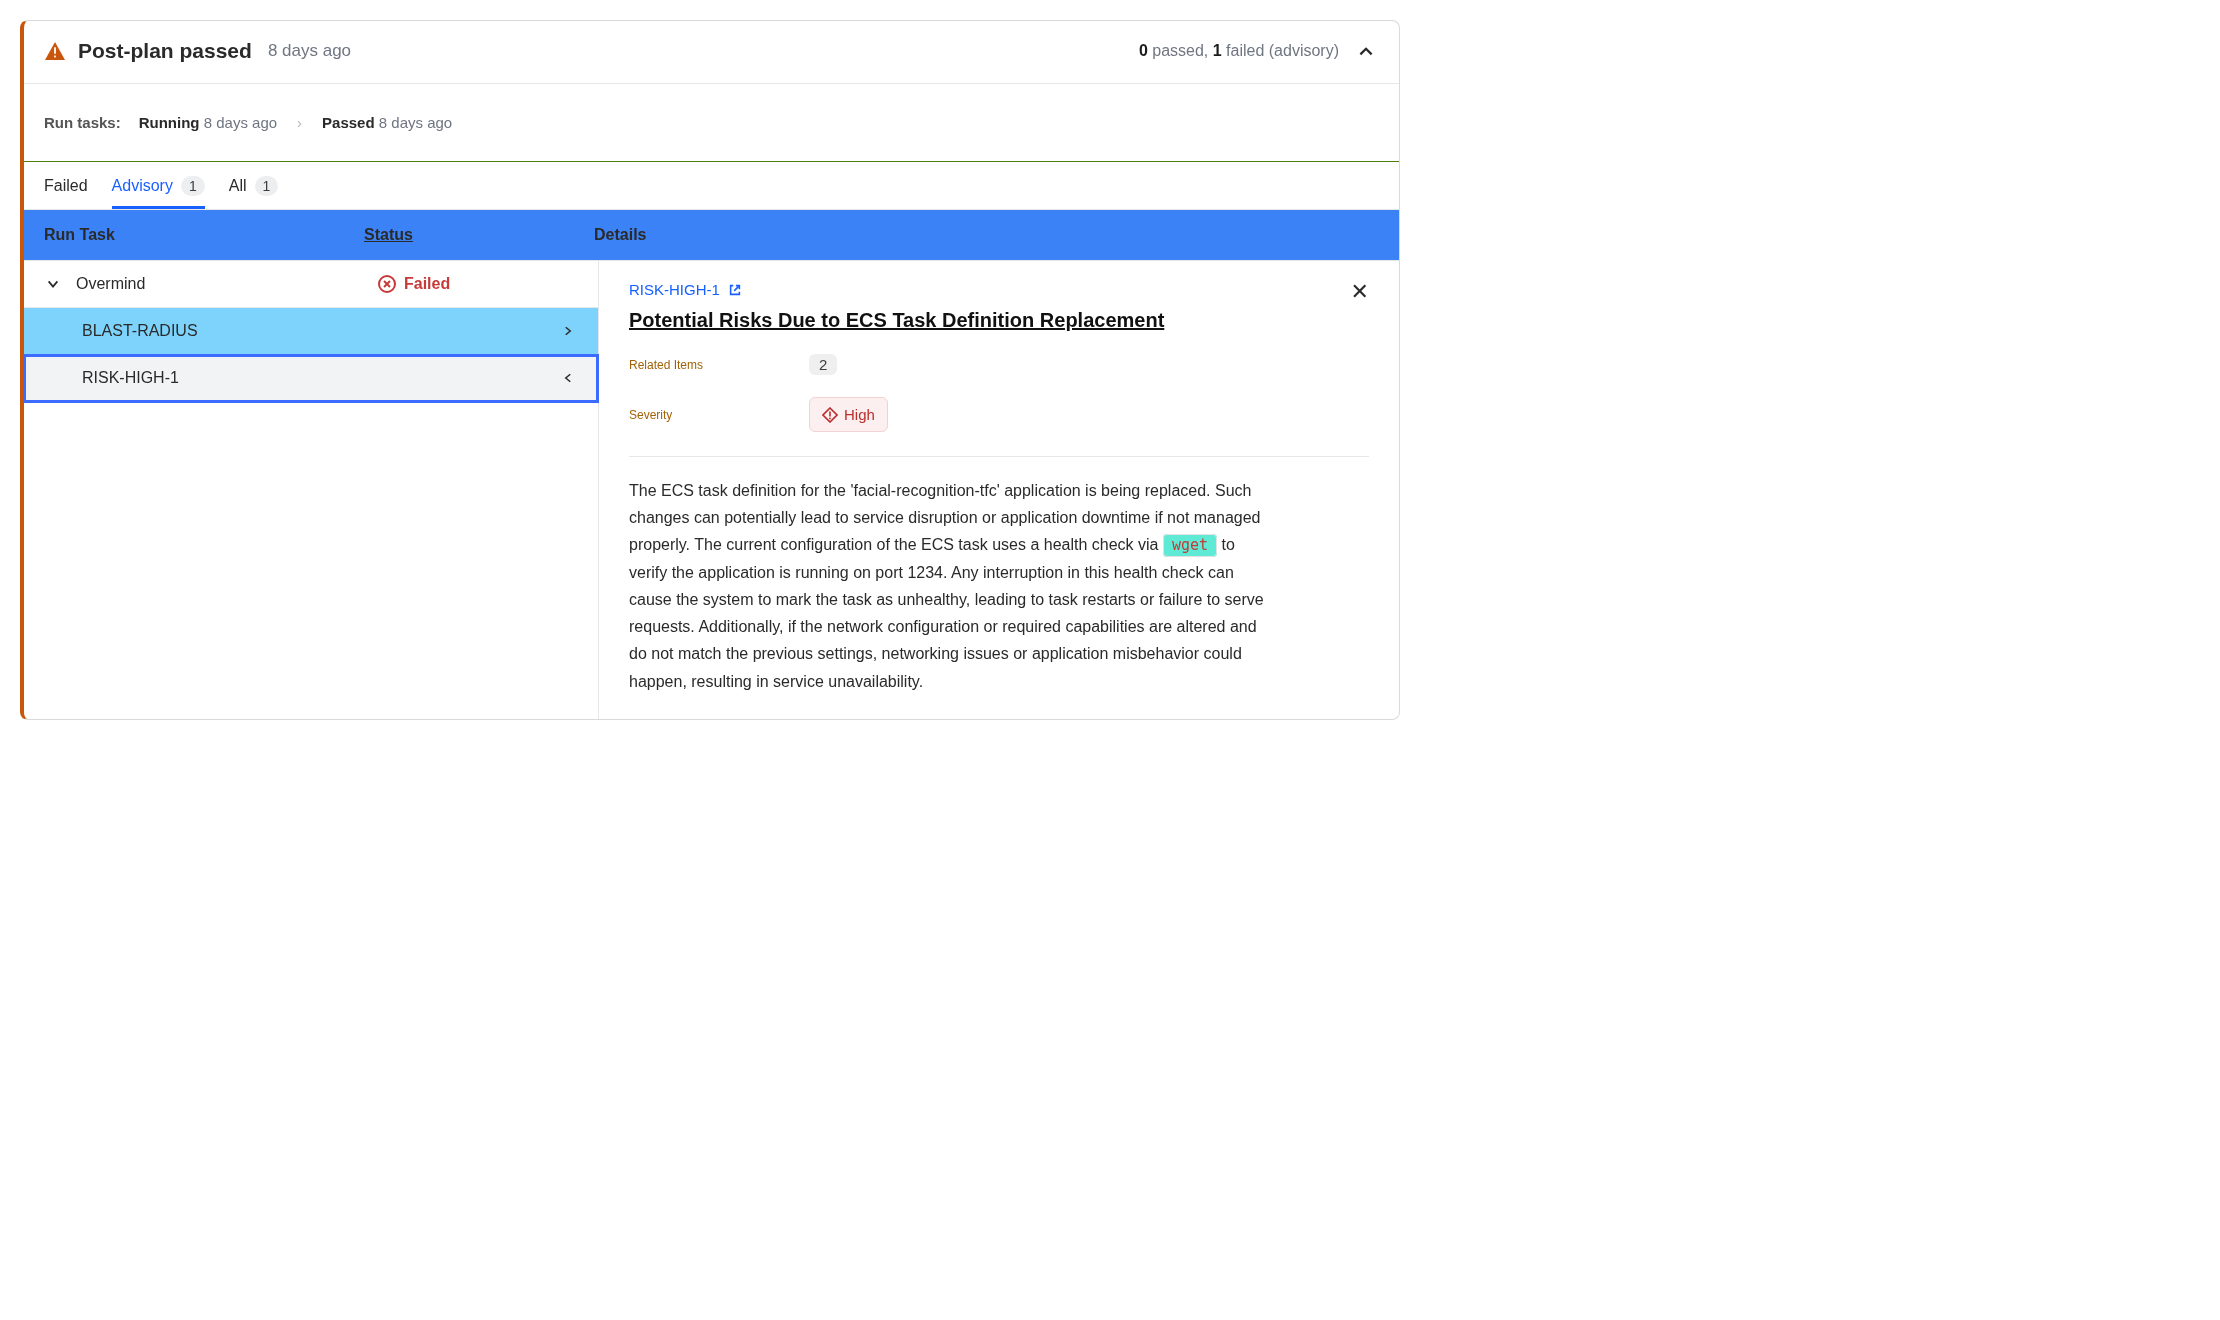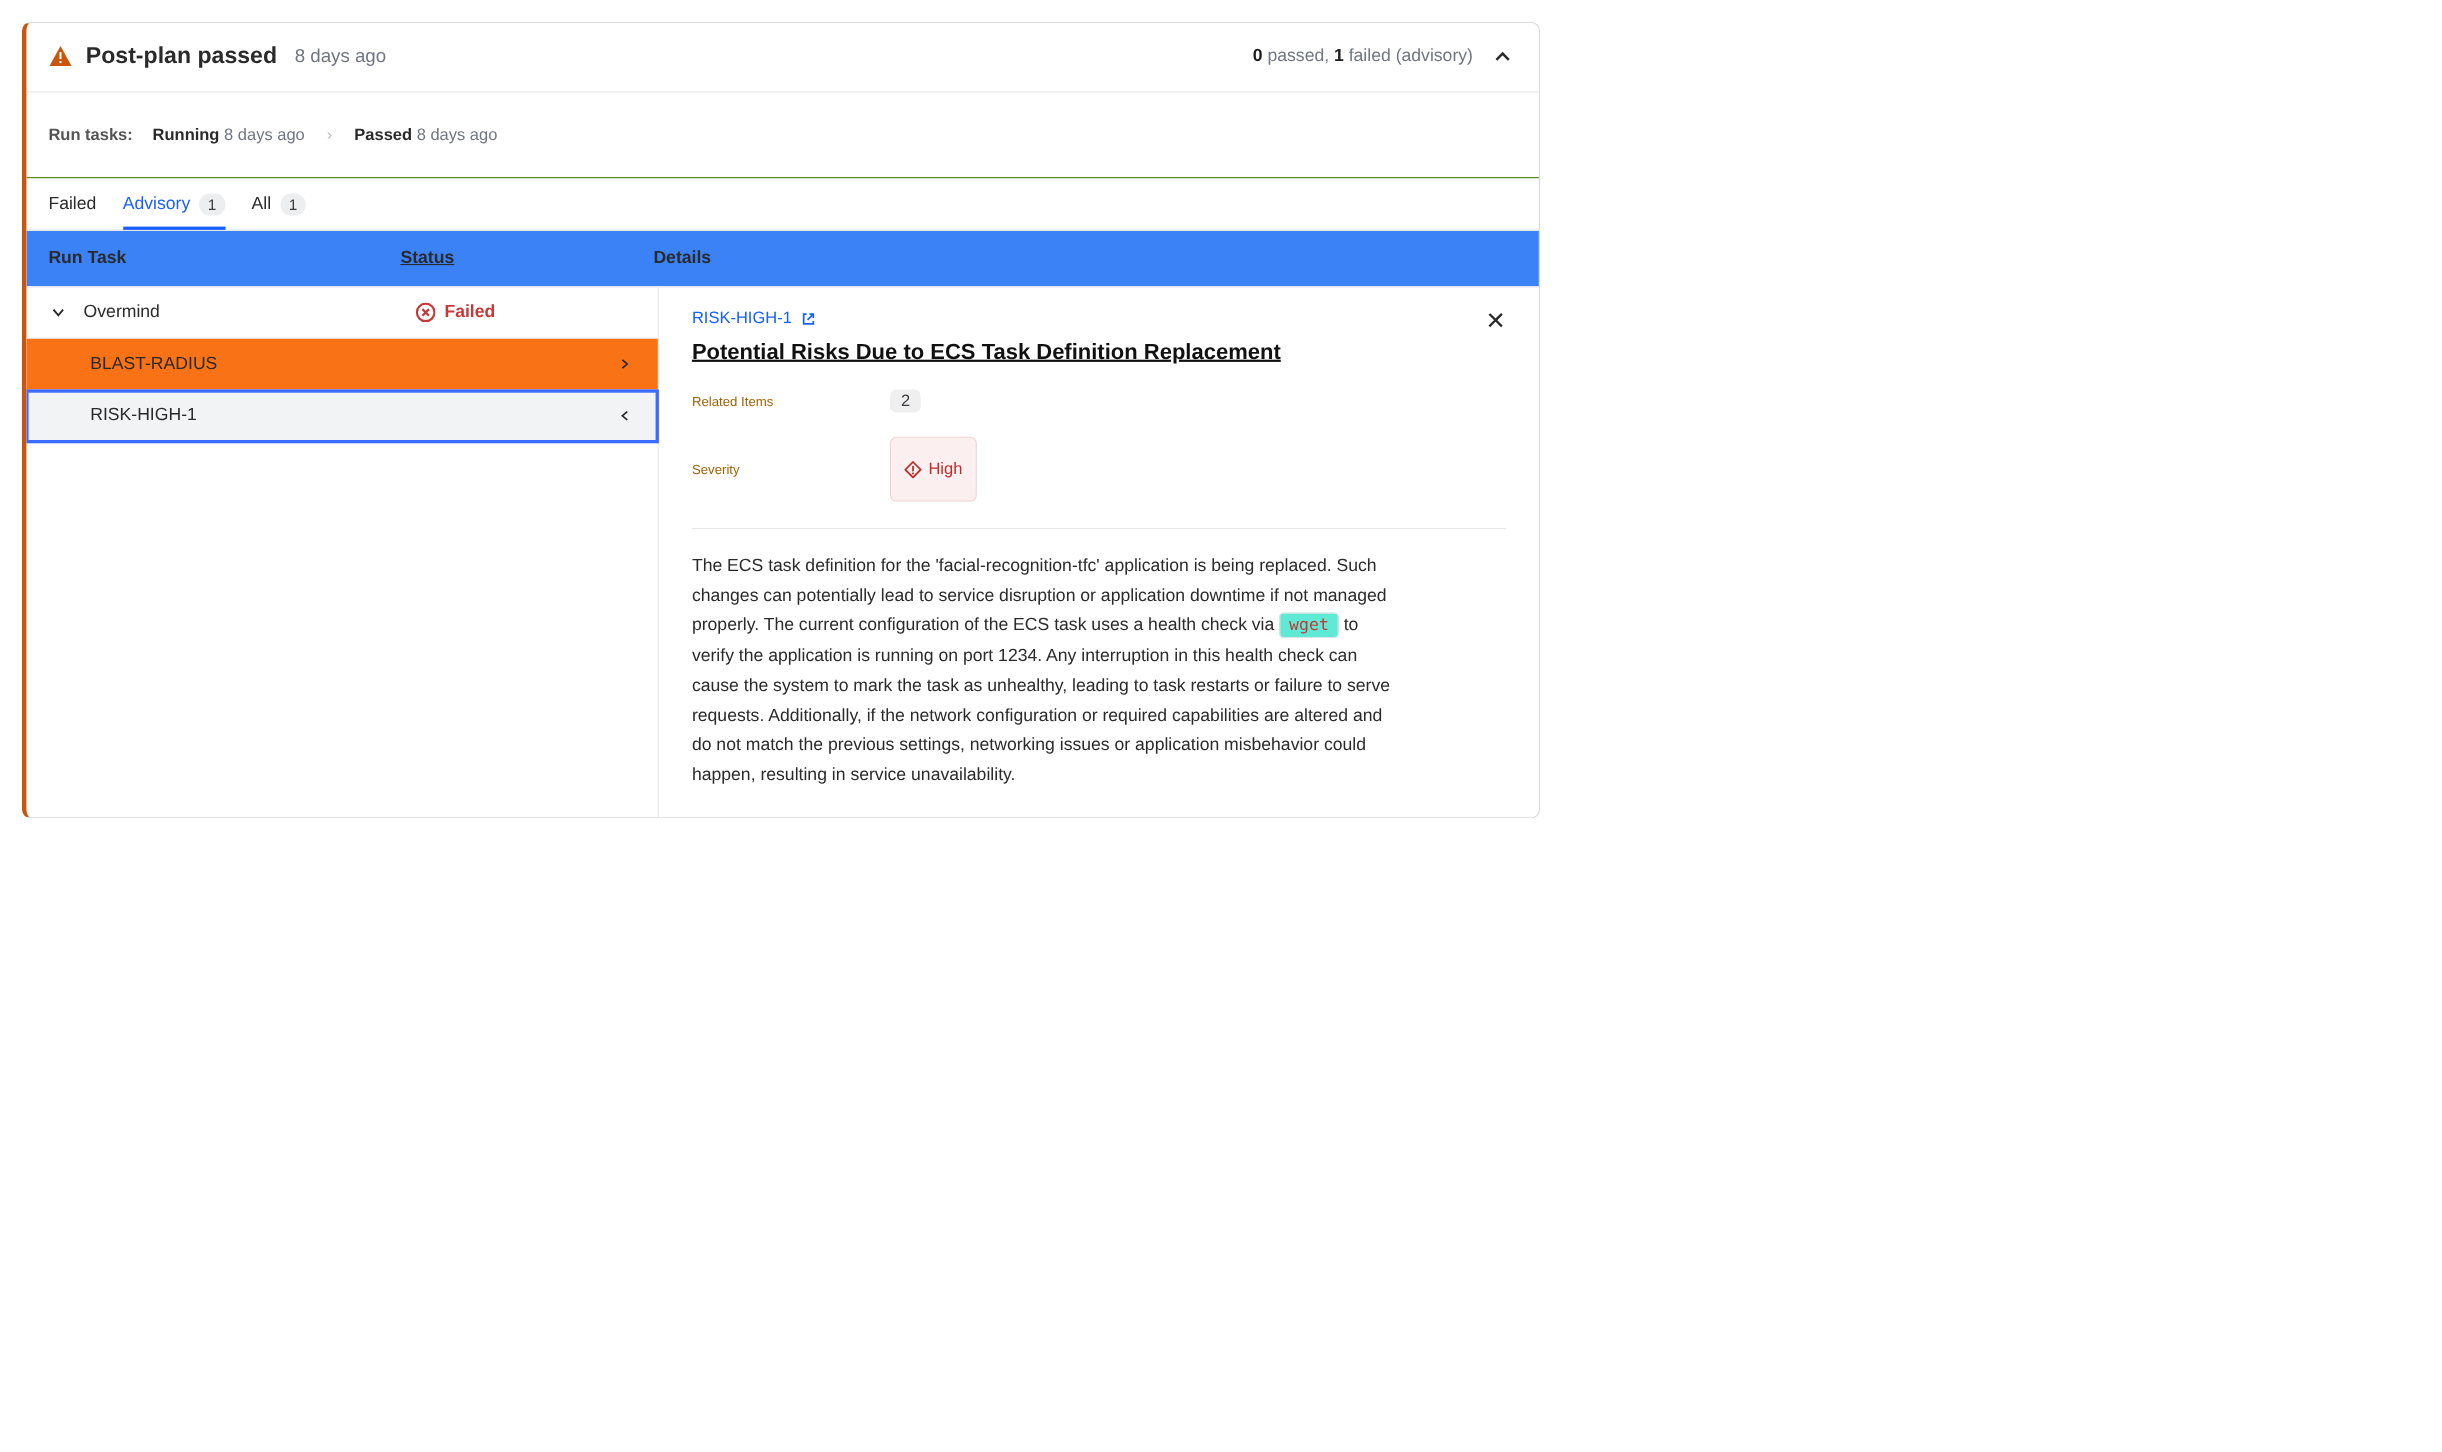--- a/index.html
+++ b/index.html
@@ -104,21 +104,21 @@
     font-size: 16px;
     cursor: pointer;
   }
   .row .caret { width: 18px; display: inline-flex; justify-content: center; }
   .row .task-name { margin-left: 14px; flex: 1; color: #2a2a2a; }
   .row .status-cell { width: 200px; display: flex; align-items: center; gap: 8px; margin-left: auto; padding-left: 0; }
   .row .row-right-caret { width: 20px; display: inline-flex; justify-content: center; }
   .status-failed { color: #c73a3a; font-weight: 600; }
   .failed-icon { width: 18px; height: 18px; }
 
-  .row.sub { padding-left: 58px; background: #f97316; }
+  .row.sub { padding-left: 58px; background: #7dd3fc; }
   .row.sub .task-name { margin-left: 0; }
   .row.sub.selected {
     background: #f2f3f4;
     outline: 3px solid #3b6bff;
     outline-offset: -2px;
   }
 
   
   .details-pane { flex: 1; padding: 20px 30px 24px 30px; }
   .details-top { display: flex; align-items: flex-start; }
@@ -129,21 +129,21 @@
 
   .kv { display: flex; align-items: center; margin-top: 22px; gap: 20px; }
   .kv .k { width: 160px; font-weight: 400; font-size: 12px; color: #a16207; }
   .kv .badge-count {
     background: #efeff0; color: #3b3d40; border-radius: 6px;
     padding: 2px 10px; font-size: 15px;
   }
   .sev-badge {
     display: inline-flex; align-items: center; gap: 6px;
     background: #fcefef; color: #bb2e2e; border: 1px solid #f2d2d2;
-    border-radius: 6px; padding: 20px 12px; font-size: 15px; font-weight: 500;
+    border-radius: 6px; padding: 8px 12px; font-size: 15px; font-weight: 500;
   }
   .sev-icon { width: 16px; height: 16px; }
 
   hr.sep {
     border: none; border-top: 1px solid #e6e7e8;
     margin: 24px 0 20px 0;
   }
 
   .body-text { font-size: 16px; line-height: 1.7; color: #2a2a2a; max-width: 640px; }
   .body-text code {

